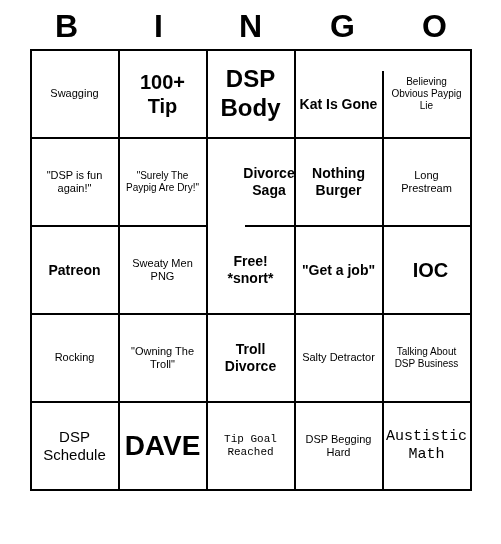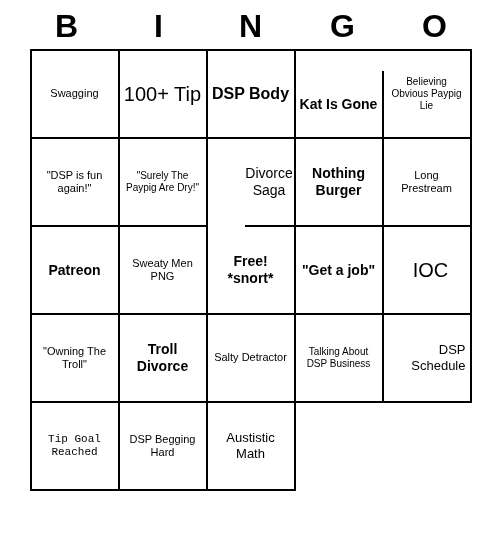--- a/index.html
+++ b/index.html
@@ -52,35 +52,37 @@
 <div class="bingo-header">
   <span class="bingo-header-cell">B</span>
   <span class="bingo-header-cell">I</span>
   <span class="bingo-header-cell">N</span>
   <span class="bingo-header-cell">G</span>
   <span class="bingo-header-cell">O</span>
 </div>
 
 <div class="bingo-grid" id="bingo-grid">
 <div class="bingo-cell" style="font-size: 11px; text-align: right;">Swagging</div>
-    <div class="bingo-cell" style="font-size: 20px; font-weight: normal;">100+ Tip</div>
-    <div class="bingo-cell" style="font-size: 16px; font-weight: bold;">DSP Body</div>
+    <div class="bingo-cell" style="font-size: 20px; font-weight: bold;">100+ Tip</div>
+    <div class="bingo-cell" style="font-size: 24px; font-weight: bold;">DSP Body</div>
     <div class="bingo-cell" style="font-size: 14px; font-weight: bold; margin-top: 20px;">Kat Is Gone</div>
     <div class="bingo-cell" style="font-size: 10px;">Believing Obvious Paypig Lie</div>
     <div class="bingo-cell" style="font-size: 11px;">"DSP is fun again!"</div>
     <div class="bingo-cell" style="font-size: 10px;">"Surely The Paypig Are Dry!"</div>
-    <div class="bingo-cell" style="font-size: 14px; font-weight: normal; margin-left: 37px;">Divorce Saga</div>
+    <div class="bingo-cell" style="font-size: 14px; font-weight: bold; margin-left: 37px;">Divorce Saga</div>
     <div class="bingo-cell" style="font-size: 14px; font-weight: bold;">Nothing Burger</div>
     <div class="bingo-cell" style="font-size: 11px;">Long Prestream</div>
     <div class="bingo-cell" style="font-size: 14px; font-weight: bold;">Patreon</div>
     <div class="bingo-cell" style="font-size: 11px;">Sweaty Men PNG</div>
     <div class="bingo-cell" style="font-size: 14px; font-weight: bold;">Free! *snort*</div>
     <div class="bingo-cell" style="font-size: 14px; font-weight: bold;">"Get a job"</div>
-    <div class="bingo-cell" style="font-size: 20px; font-weight: normal; padding-left: 12px;">IOC</div>
+    <div class="bingo-cell" style="font-size: 20px; font-weight: bold; padding-left: 12px;">IOC</div>
+    <div class="bingo-cell" style="font-size: 11px;">Rocking</div>
     <div class="bingo-cell" style="font-size: 11px;">"Owning The Troll"</div>
     <div class="bingo-cell" style="font-size: 14px; font-weight: bold;">Troll Divorce</div>
     <div class="bingo-cell" style="font-size: 11px;">Salty Detractor</div>
     <div class="bingo-cell" style="font-size: 10px;">Talking About DSP Business</div>
-    <div class="bingo-cell" style="font-size: 13px; text-align: right;">DSP Schedule</div>
+    <div class="bingo-cell" style="font-size: 15px;">DSP Schedule</div>
+    <div class="bingo-cell" style="font-size: 28px; font-weight: bold;">DAVE</div>
     <div class="bingo-cell" style="font-size: 11px; font-family: Liberation Mono, monospace;">Tip Goal Reached</div>
     <div class="bingo-cell" style="font-size: 11px;">DSP Begging Hard</div>
-    <div class="bingo-cell" style="font-size: 13px;">Austistic Math</div>
+    <div class="bingo-cell" style="font-size: 15px; font-family: Liberation Mono, monospace;">Austistic Math</div>
   </div>
 
 </body></html>

